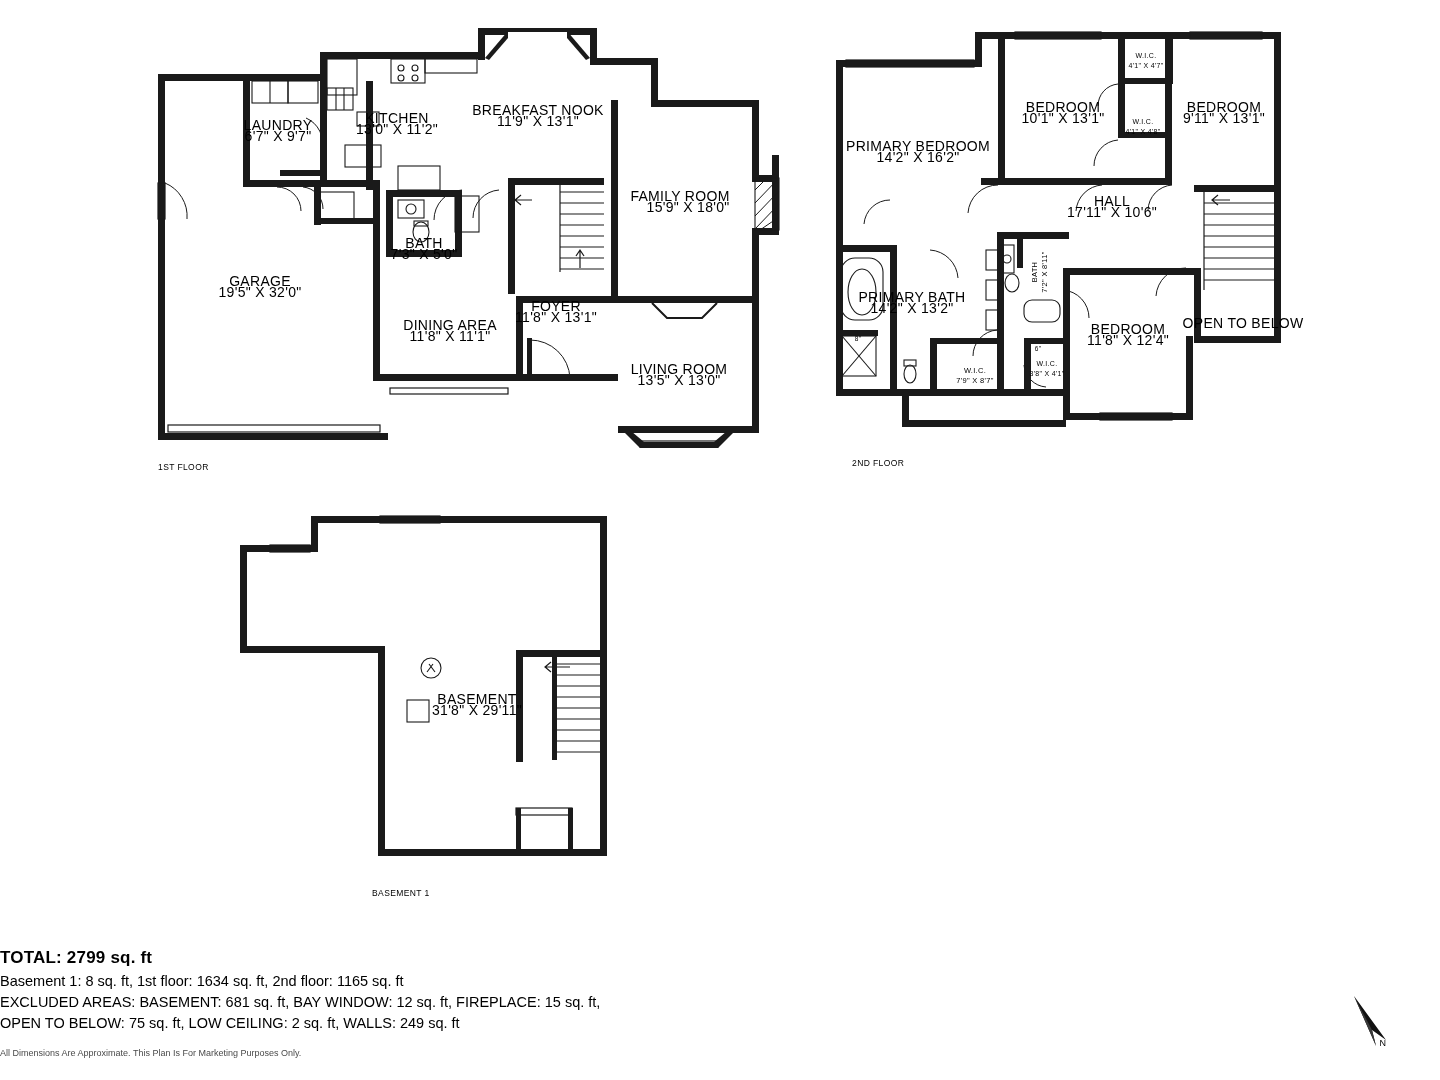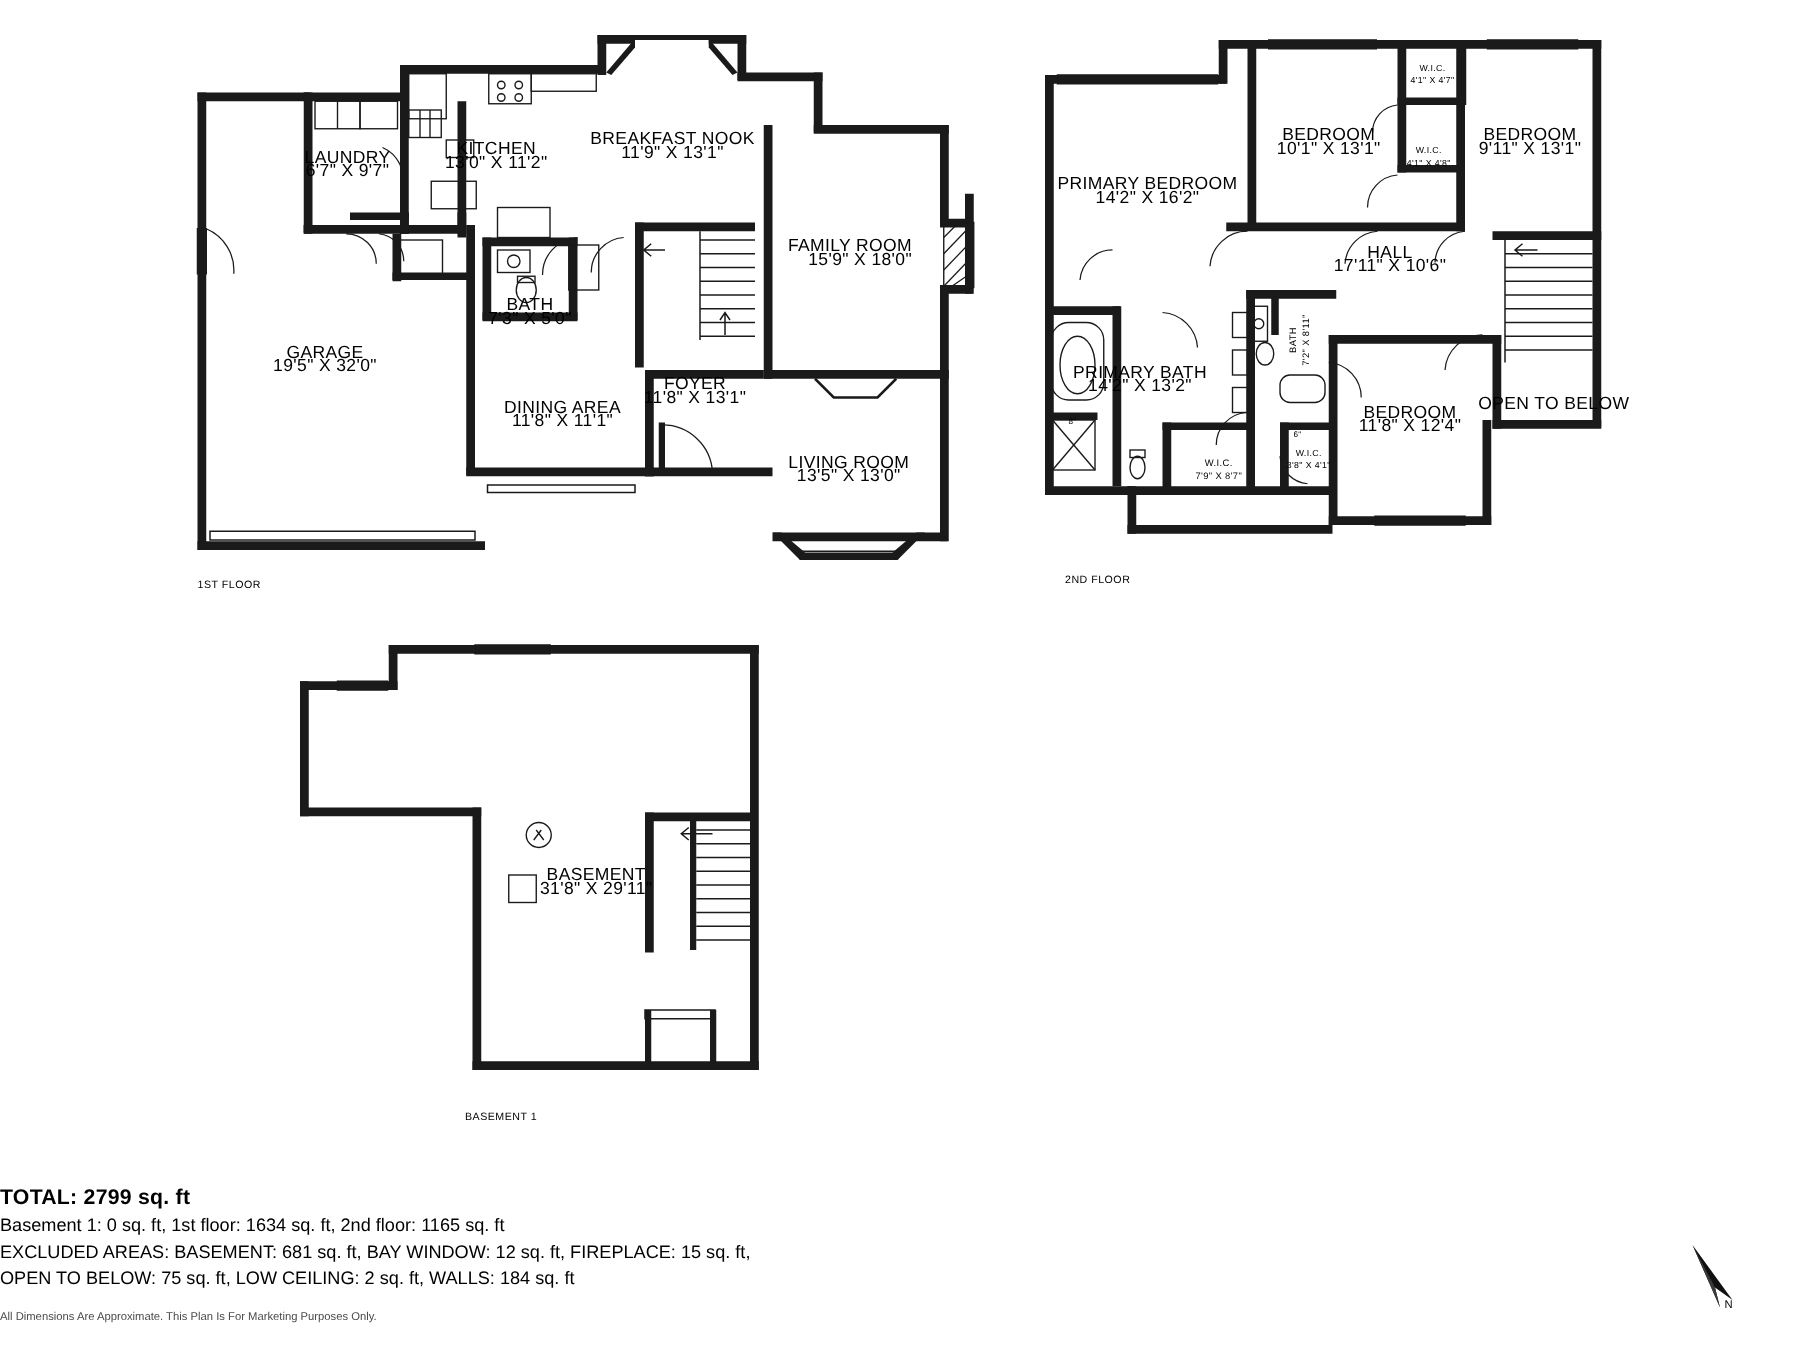--- a/index.html
+++ b/index.html
@@ -463,23 +463,23 @@
 
   <div class="floor-title" style="left:372px; top:888px;">BASEMENT 1</div>
 
   <div class="room-label" style="left:477px; top:705px;">
     <div class="name">BASEMENT</div>
     <div class="dim">31'8" X 29'11"</div>
   </div>
 
   <div class="summary" style="top:948px;">
     <div class="total">TOTAL: 2799 sq. ft</div>
-    <div class="line">Basement 1: 0 sq. ft, 1st floor: 1634 sq. ft, 2nd floor: 1165 sq. ft</div>
+    <div class="line">Basement 1: 8 sq. ft, 1st floor: 1634 sq. ft, 2nd floor: 1165 sq. ft</div>
     <div class="line">EXCLUDED AREAS: BASEMENT: 681 sq. ft, BAY WINDOW: 12 sq. ft, FIREPLACE: 15 sq. ft,</div>
-    <div class="line">OPEN TO BELOW: 75 sq. ft, LOW CEILING: 2 sq. ft, WALLS: 184 sq. ft</div>
+    <div class="line">OPEN TO BELOW: 75 sq. ft, LOW CEILING: 2 sq. ft, WALLS: 249 sq. ft</div>
     <div class="fine">All Dimensions Are Approximate. This Plan Is For Marketing Purposes Only.</div>
   </div>
 
   <div class="compass">
     <svg viewBox="0 0 52 56" width="52" height="56">
       <path d="M8 6 L40 50 L26 40 L30 56 Z" fill="#111111"></path>
       <path d="M8 6 L26 40 L30 56 Z" fill="#3a3a3a"></path>
     </svg>
     <div class="n-letter">N</div>
   </div>

